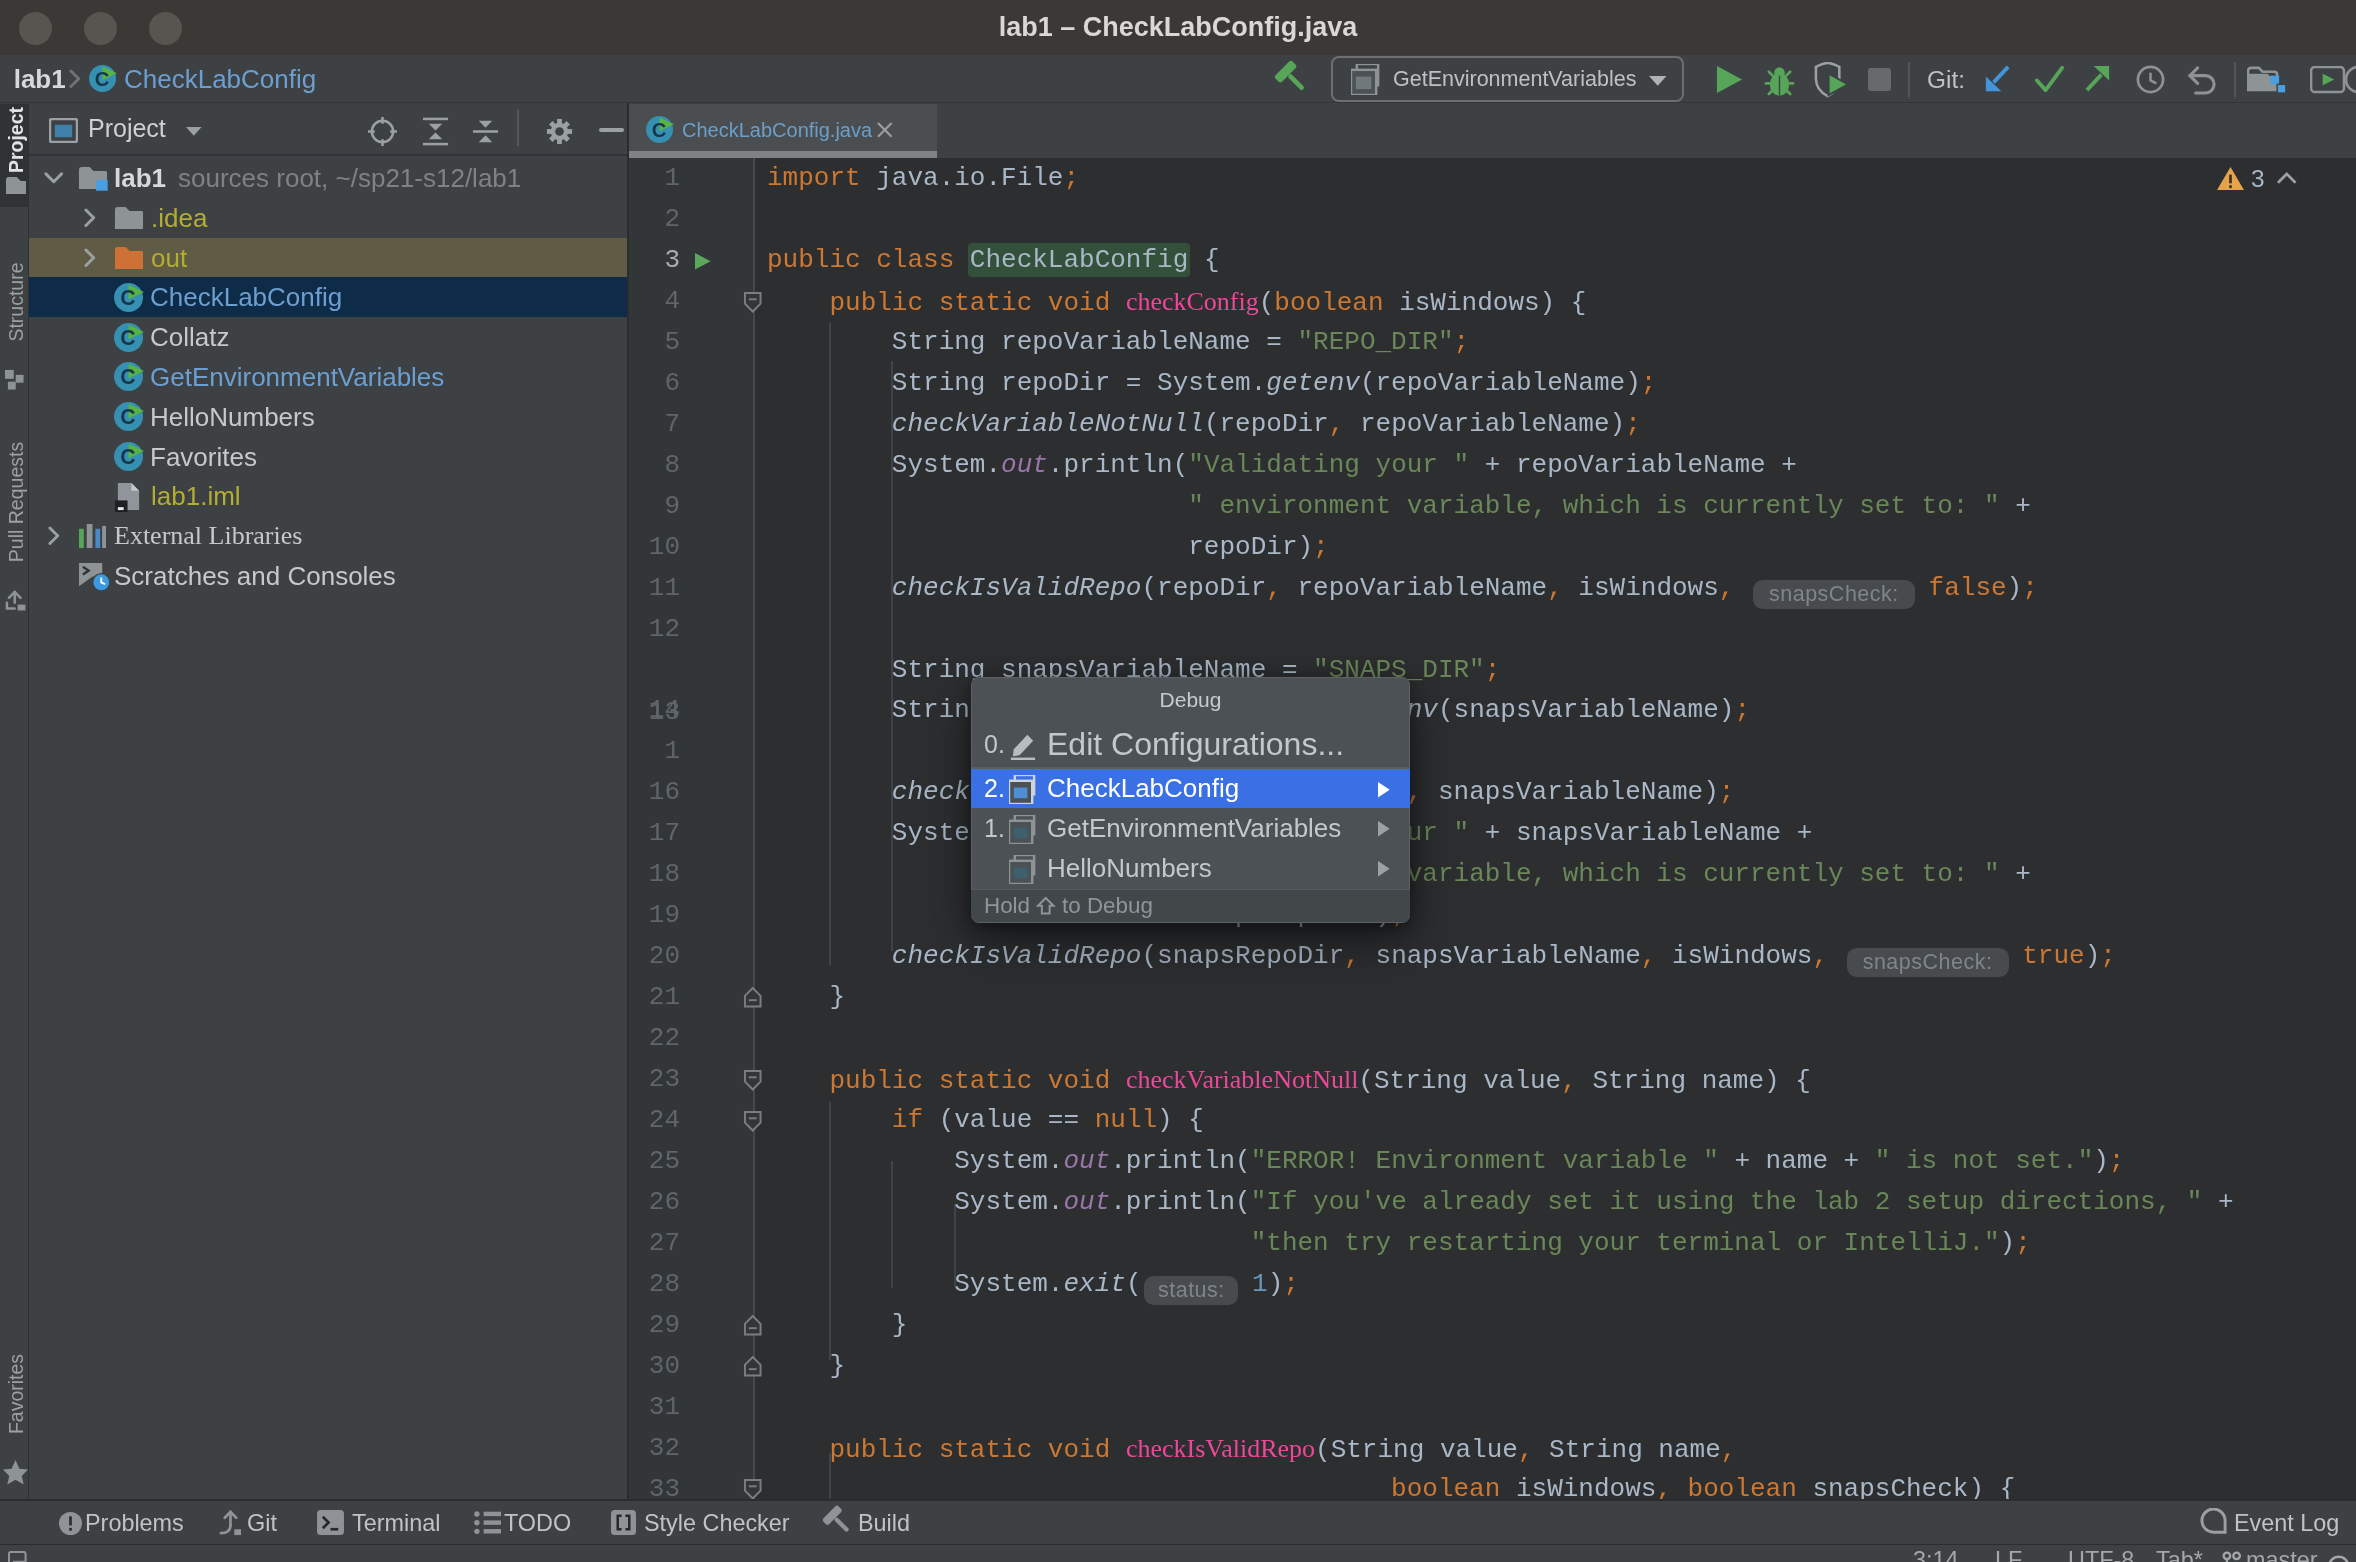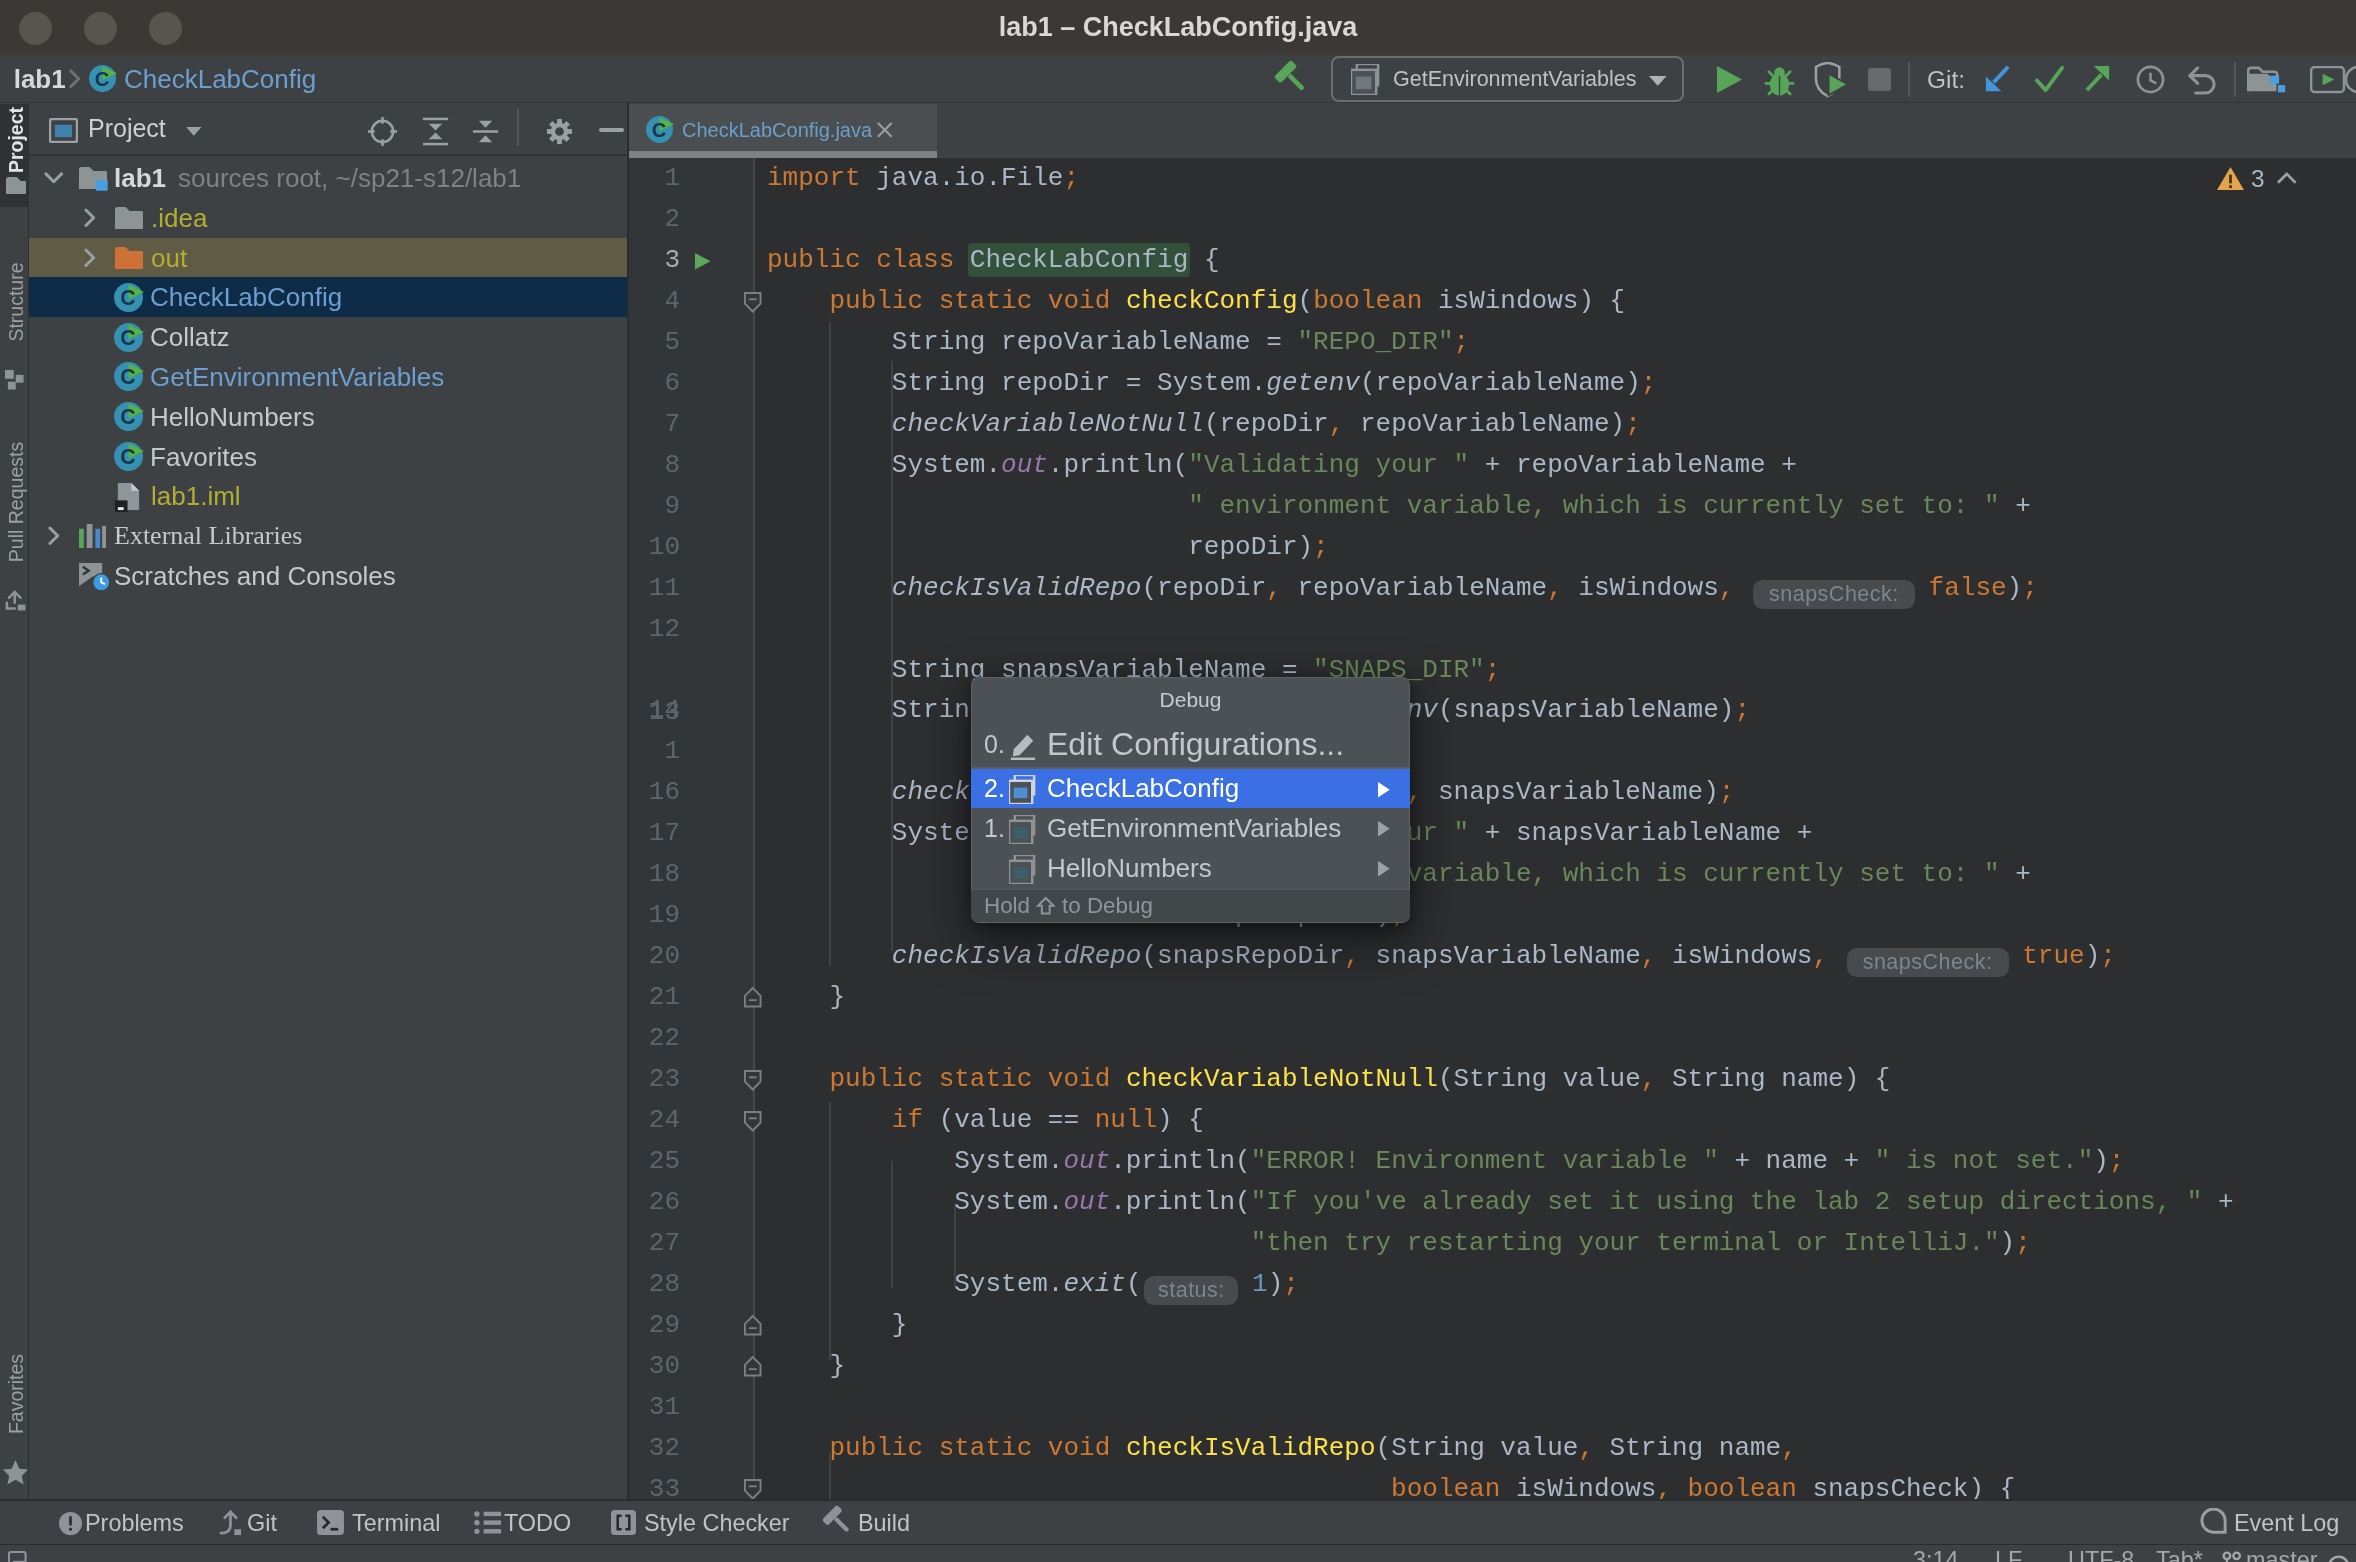--- a/index.html
+++ b/index.html
@@ -4,21 +4,21 @@
 html,body{width:2356px;height:1562px;overflow:hidden;background:#2c2e30;}
 #root{position:absolute;left:0;top:0;width:2356px;height:1562px;overflow:hidden;
   font-family:"Liberation Sans",sans-serif;}
 .abs{position:absolute;}
 .cl{white-space:pre;font-family:"Liberation Mono",monospace;font-size:26px;
     line-height:41px;height:41px;color:#a9b7c6;letter-spacing:0px;}
 .gn{white-space:pre;font-family:"Liberation Mono",monospace;font-size:26px;
     line-height:41px;height:41px;color:#5f6569;text-align:right;width:66px;left:614px;}
 .k{color:#cc7832;}
 .s{color:#6a8759;}
-.m{color:#fde047;}
+.m{color:#ec4899;font-family:Liberation Serif, serif;}
 .f{color:#9876aa;font-style:italic;}
 .si{font-style:italic;}
 .n{color:#6897bb;}
 .p{color:#cc7832;}
 .hl{background:#33503a;box-shadow:0 0 0 2px #33503a;border-radius:2px;}
 .pill{display:inline-block;background:#474b4d;color:#7f858b;border-radius:9.8px;
   font-family:"Liberation Sans",sans-serif;font-size:21.5px;line-height:29px;height:29px;
   text-align:center;vertical-align:-5.9px;letter-spacing:0.5px;}
 .trow{position:absolute;left:29px;width:598px;height:40px;line-height:40px;font-size:26px;color:#c6c9cb;}
 .vlab{position:absolute;white-space:nowrap;font-size:19.5px;color:#9ba0a3;

